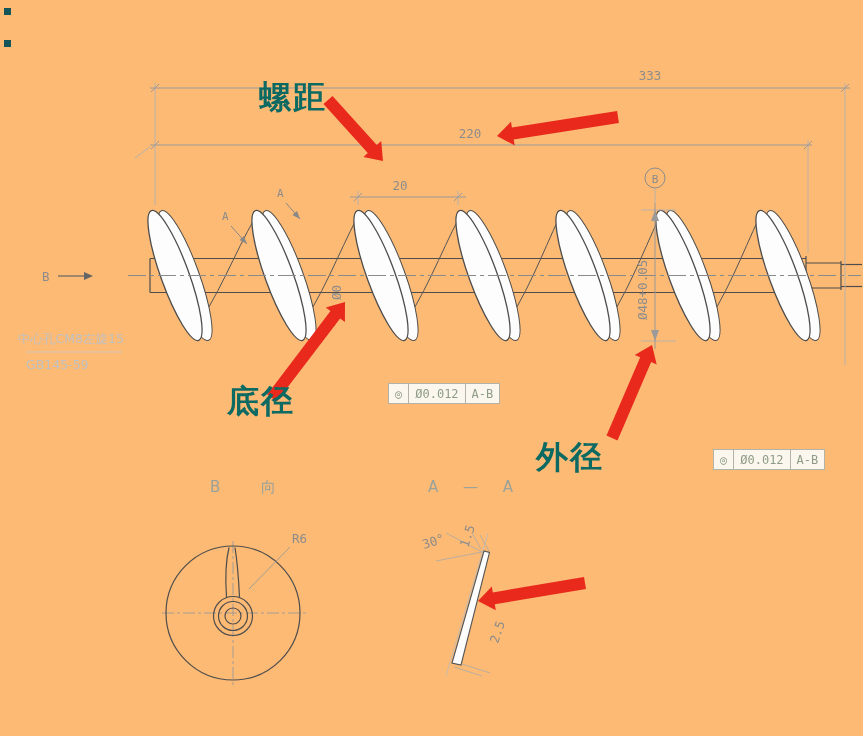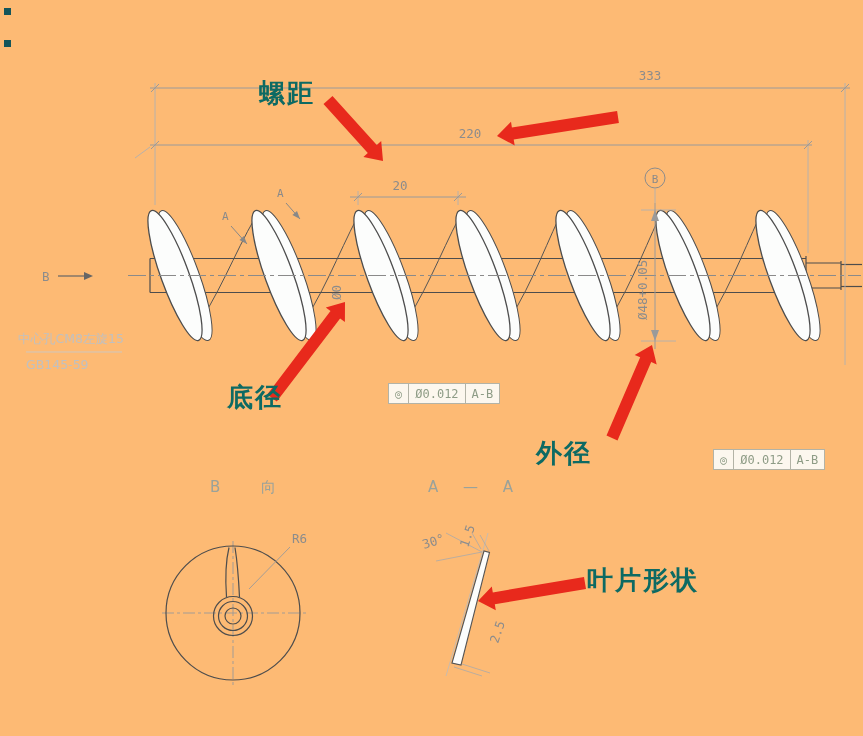--- a/index.html
+++ b/index.html
@@ -1,19 +1,19 @@
 <!DOCTYPE html>
 <html><head>
 <meta charset="utf-8">
 <style>
   *{box-sizing:border-box}
   body{margin:0;background:#ffffff;font-family:"DejaVu Sans",sans-serif}
   .stage{position:relative;width:863px;height:736px;background:#fdba74;overflow:hidden}
   .stage > svg{position:absolute;left:0;top:0}
-  .callout{position:absolute;font-weight:700;font-size:26px;letter-spacing:2px;
+  .callout{position:absolute;font-weight:700;font-size:32px;letter-spacing:2px;
            color:#0d6a63;white-space:nowrap;font-family:Liberation Mono, monospace}
   .fcf{position:absolute;display:flex;align-items:stretch;height:21px;
        border:1px solid #b3b3a6;background:rgba(252,252,248,.92);
        font-family:"DejaVu Sans Mono",monospace;font-size:12px;color:#8e9c86}
   .fcf .cell{padding:0 6px;border-right:1px solid #b3b3a6;display:flex;align-items:center}
   .fcf .cell:last-child{border-right:none}
   .t-dim{font-family:"DejaVu Sans Mono",monospace;font-size:12.5px;fill:#8c8c8c}
   .t-note{font-family:"DejaVu Sans",sans-serif;font-size:12.5px;fill:#c0c0c0}
   .t-hdr{font-family:"DejaVu Sans",sans-serif;font-size:15px;fill:#9aa29a}
   .t-sm{font-family:"DejaVu Sans Mono",monospace;font-size:11px;fill:#8a8a8a}
@@ -178,15 +178,14 @@
   </div>
   <div class="fcf" style="left:713px;top:449px">
     <div class="cell">◎</div>
     <div class="cell">Ø0.012</div>
     <div class="cell">A-B</div>
   </div>
 
   <div class="callout" style="left:259px;top:76px">螺距</div>
   <div class="callout" style="left:227px;top:380px">底径</div>
   <div class="callout" style="left:536px;top:436px">外径</div>
-  <div class="callout" style="left:587px;top:563px">叶片形状</div>
 
 </div>
 
 </body></html>

